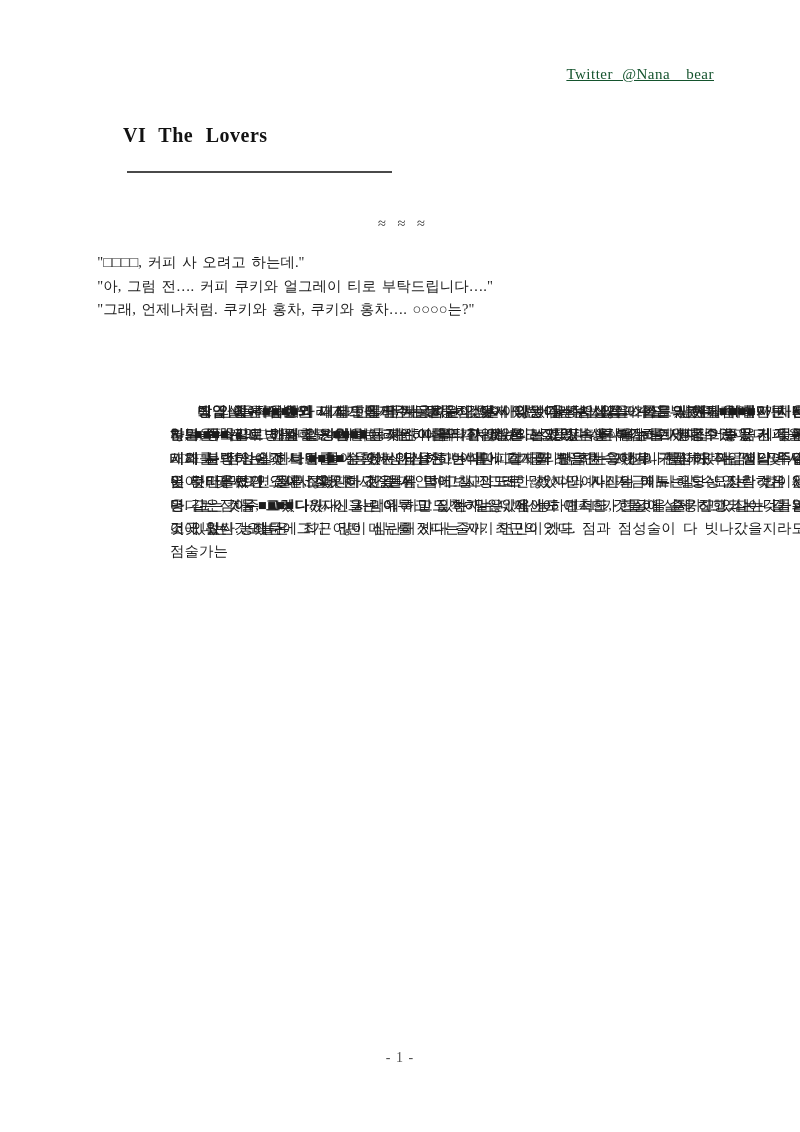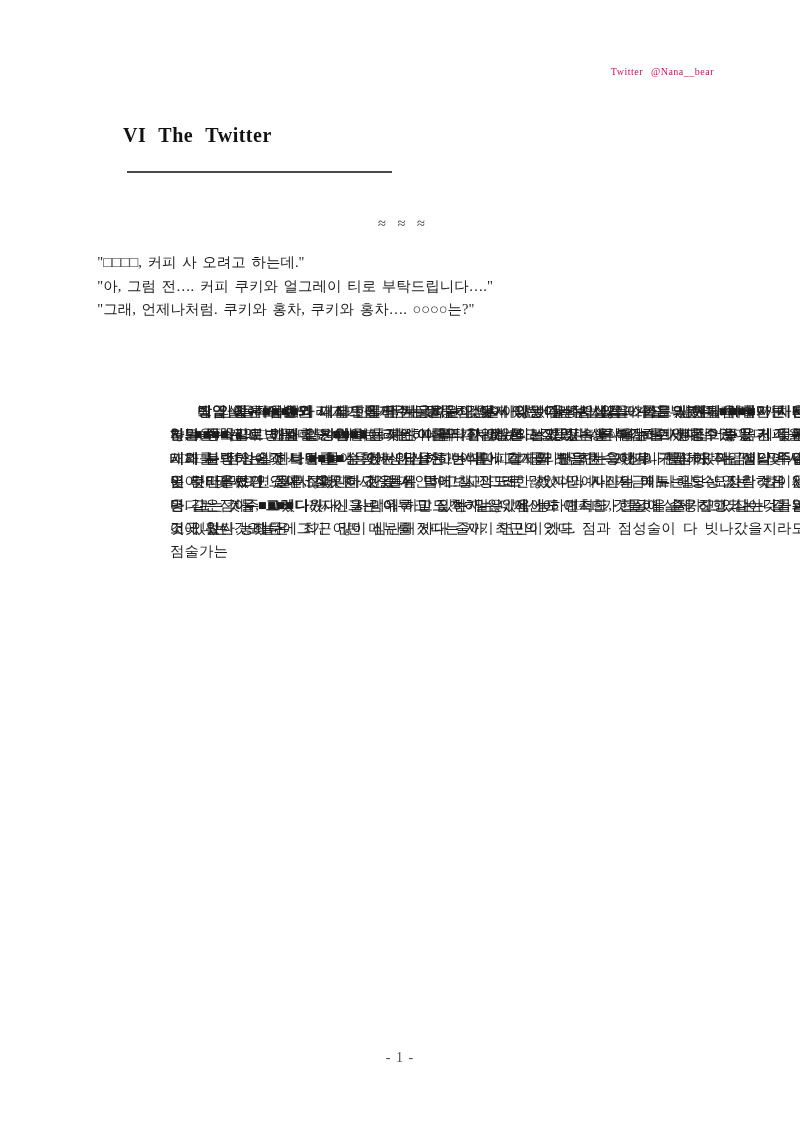--- a/index.html
+++ b/index.html
@@ -8,24 +8,25 @@
     width: 800px;
     height: 1132px;
     background: #ffffff;
     overflow: hidden;
     font-family: "Liberation Serif", "DejaVu Serif", serif;
   }
   .watermark {
     position: absolute;
     top: 66px;
     right: 86px;
-    font-size: 10px;
-    color: #be185d;
+    font-size: 15px;
+    color: #14532d;
     letter-spacing: 0.5px;
     word-spacing: 5px;
+    text-decoration: underline;
   }
   .title {
     position: absolute;
     left: 123px;
     top: 124px;
     margin: 0;
     font-size: 20px;
     font-weight: bold;
     color: #121212;
     letter-spacing: 0.5px;
@@ -72,21 +73,21 @@
     color: #4f4f4f;
     letter-spacing: 1px;
   }
 </style>
 </head>
 <body>
 
 <div class="page">
   <div class="watermark">Twitter @Nana__bear</div>
 
-  <h1 class="title">VI The Twitter</h1>
+  <h1 class="title">VI The Lovers</h1>
 
   <div class="title-underline"></div>
 
   <div class="body" id="body-container">
       <p class="body">방 안에 하나뿐인 시계가 일러주는 시간이 맞지 않는다는 사실을 스스로의 깨달음이 아닌 타인의 목소리로 인해 인지한다는 것은, 여러 가지로 한 남자의 속을 복잡하게 뒤집어놓았다. 물론 시계를 방 안에 하나만 둘 수 있는 세상은 아니다. 고개를 조금만 숙이거나 들어도 지금이 몇 시, 몇 분, 몇 초인 것이 보였다. 시간들은 발에 챌 정도로 많았다. 예나 지금이나 알 수 없는 것은 운명 같은 것들, 그러니까, 이 사람이 하고 있는 말은, 자신이 예측한 것들이 실제 진행되는 것들과 어긋나는 것 때문에 최근 많이 심란해졌다는 자기 연민이었다.</p>
       <p class="body">그 와중에도, 차라리 타인에게 깨달음을 얻어서 다행이라는 생각과 이를 남에게 폐를 끼치지 않는 방식으로 해결할 방법을 동시에 떠올리고 있었다. 잘못된 생각을 하고 행동으로 옮긴 것에 대해 사과하는 것 보다 현 상황에 안심하고 이를 피할 궁리만 하는 자신이 한심하다는 생각이 뒤이어 떠올랐다. 물론, 잘못한 것을 시인하고 사과 또한 했지만, 사과는 해도 해도 모자란 법이었다. 그는 자주 그랬다. 자신을 미워하고 질책하는 데에 능하면서도, 현실에 순응하고 살아나가는 것에 훨씬 능했다.</p>
       <p class="divider">≈ ≈ ≈</p>
       <p class="dialogue">"□□□□, 커피 사 오려고 하는데."</p>
       <p class="body">방금 이 작업실의 거실 한 가운데 멀뚱히 앉아 있는 점성술사의 이름을 시원하게 내지른 남자, ■■■■는 □□□□와 같은 새벽이라는 이름의 작업실을 쓰고 있는 타투이스트였다.</p>
       <p class="dialogue">"아, 그럼 전…. 커피 쿠키와 얼그레이 티로 부탁드립니다…."</p>

